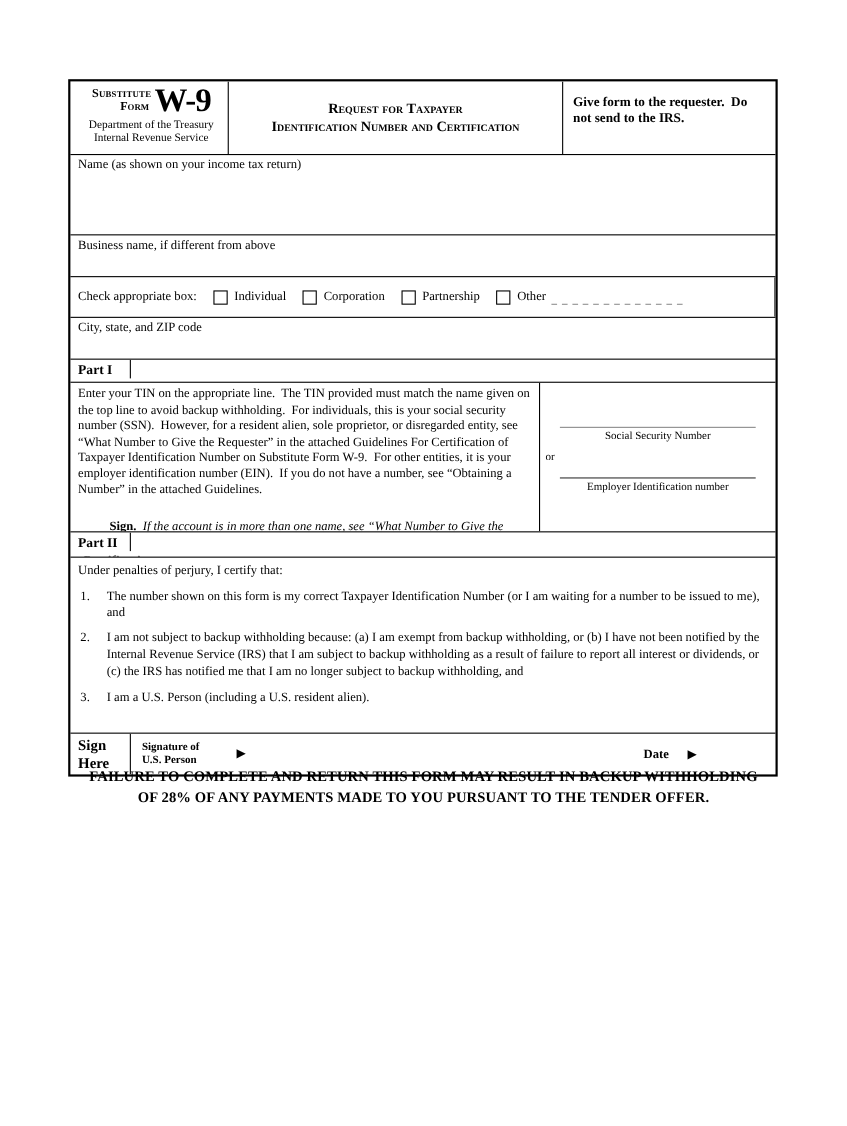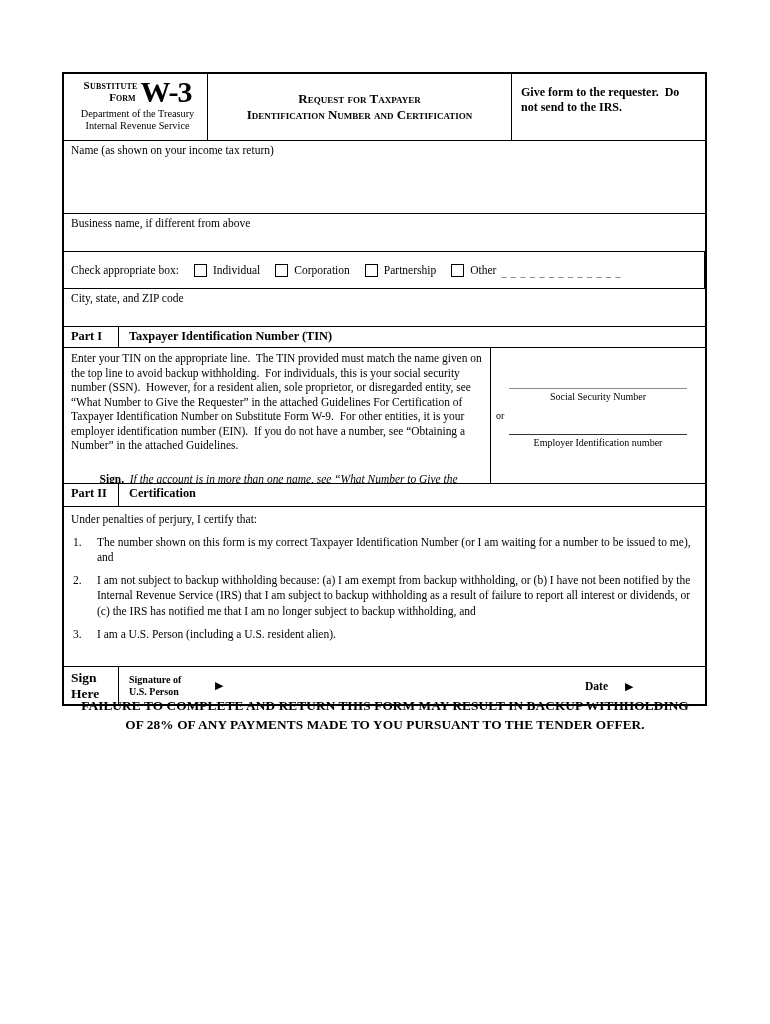--- a/index.html
+++ b/index.html
@@ -53,21 +53,21 @@
     border: 1.6px solid #000; background: #fff; flex: none;
   }
   .cb-option { display: flex; align-items: center; margin-left: 15px; }
   .cb-option .cb-label { margin-left: 6px; }
   .cb-option:first-of-type { margin-left: 9px; }
   .other-blank { margin-left: 5px; font-size: 10px; letter-spacing: 1px; color: #222; position: relative; top: 2px; }
   .check-exempt { width: 139px; display: flex; align-items: center; padding: 0 5px 0 9px; }
   .exempt-label { font-size: 10.8px; line-height: 12.5px; margin-left: 9px; }
 
   
-  .row-parthead { display: flex; }
+  .row-parthead { display: flex; flex-direction: column; }
   .row-p1head { height: 21px; }
   .row-p2head { height: 23px; }
   .part-label { width: 55px; flex: none; border-right: 1.5px solid #000;
     font-weight: bold; font-size: 12.3px; padding: 2px 0 0 7px; }
   .part-title { font-weight: bold; font-size: 12.3px; padding: 2px 0 0 10px; }
 
   
   .row-p1body { height: 136px; display: flex; }
   .p1-text { flex: 1; border-right: 1.5px solid #000; padding: 3px 6px 0 7px;
     font-size: 11.45px; line-height: 14.55px; }
@@ -117,21 +117,21 @@
 
   <div class="w9-form">
 
     <div class="row row-header">
       <div class="hdr-left">
         <div class="hdr-form-block">
           <div class="hdr-sub-stack">
             <div class="hdr-substitute sc">Substitute</div>
             <div class="hdr-formword sc">Form</div>
           </div>
-          <div class="hdr-w9">W-3</div>
+          <div class="hdr-w9">W-9</div>
         </div>
         <div class="hdr-agency">
           <div>Department of the Treasury</div>
           <div>Internal Revenue Service</div>
         </div>
       </div>
       <div class="hdr-center">
         <div class="hdr-title">Request for Taxpayer</div>
         <div class="hdr-title">Identification Number and Certification</div>
       </div>

